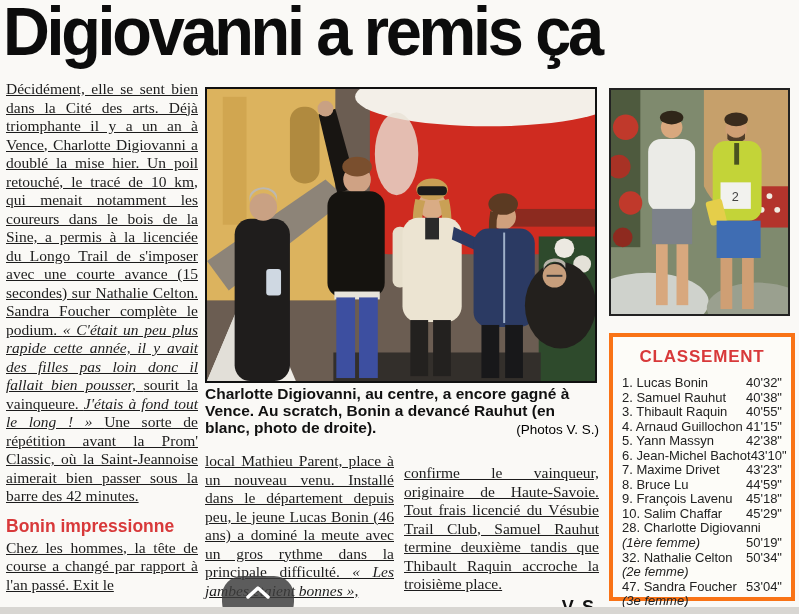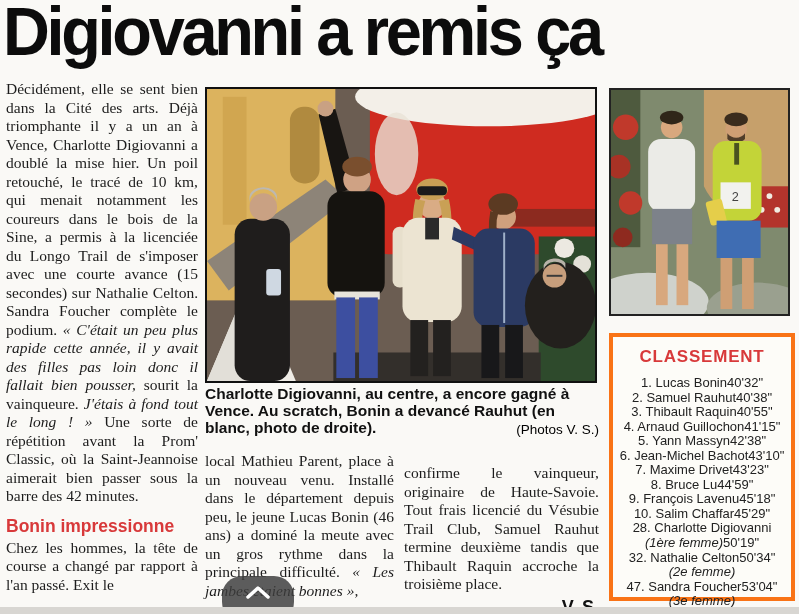--- a/index.html
+++ b/index.html
@@ -8,21 +8,21 @@
   .page{position:absolute;inset:0;}
 
   .headline{position:absolute;left:3px;top:-8px;margin:0;white-space:nowrap;
     font-family:"Liberation Sans",sans-serif;font-weight:700;font-size:69px;
     letter-spacing:-3.5px;color:#0c0c0c;transform:scaleX(.94);transform-origin:left top;}
 
   .col-left{position:absolute;left:6px;top:80px;width:192px;}
   .col-mid{position:absolute;left:205px;top:452px;width:189px;}
   .col-right{position:absolute;left:404px;top:464px;width:195px;}
   .body-text{margin:0;font-size:15.5px;line-height:18.5px;text-align:justify;
-    hyphens:auto;-webkit-hyphens:auto;}
+    hyphens:auto;text-decoration:underline;-webkit-hyphens:auto;}
   .it{font-style:italic;}
   .subhead{margin:10px 0 2px;font-family:"Liberation Sans",sans-serif;font-weight:700;
     font-size:17.5px;color:#d8393a;}
   .byline{margin-top:3px;text-align:right;font-family:"Liberation Sans",sans-serif;
     font-weight:700;font-size:18px;color:#111;}
 
   figure{margin:0;}
   .main-photo{position:absolute;left:205px;top:87px;width:392px;height:296px;
     border:2px solid #101010;box-sizing:border-box;overflow:hidden;background:#6b5d52;}
   .side-photo{position:absolute;left:609px;top:88px;width:181px;height:228px;
@@ -32,21 +32,21 @@
   .caption{position:absolute;left:205px;top:385px;width:394px;height:55px;
     font-family:Liberation Sans, sans-serif;font-weight:700;font-size:15.5px;
     line-height:17px;color:#111;}
   .credit{position:absolute;right:0;bottom:2px;font-weight:400;font-size:13.5px;color:#000000;margin-left:44px;}
 
   .classement{position:absolute;left:609px;top:333px;width:186px;height:268px;
     box-sizing:border-box;border:4px solid #f97316;background:#fdfcf8;
     padding:8px 9px 4px;font-family:"Liberation Sans",sans-serif;}
   .classement-title{text-align:center;color:#d8393a;font-weight:700;font-size:17px;
     letter-spacing:.8px;margin:2px 0 9px;}
-  .c-line{display:flex;justify-content:center;font-size:13px;line-height:14.55px;color:#222;}
+  .c-line{display:flex;justify-content:space-between;font-size:13px;line-height:14.55px;color:#222;}
   .c-name{white-space:nowrap;}
   .c-note{font-style:italic;}
 
   .scroll-btn{position:absolute;left:222px;top:576px;width:72px;height:46px;
     border-radius:20px;background:rgba(60,60,60,.83);display:flex;
     align-items:flex-start;justify-content:center;padding-top:9px;
     box-sizing:border-box;cursor:pointer;}
 
   .bottom-strip{position:absolute;left:0;top:607px;width:799px;height:7px;background:#d8d6d2;}
 </style>

